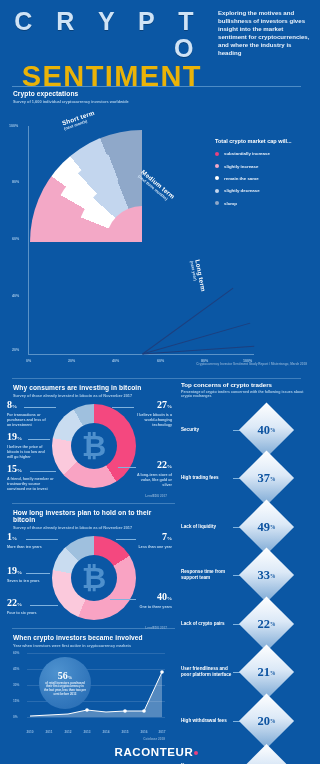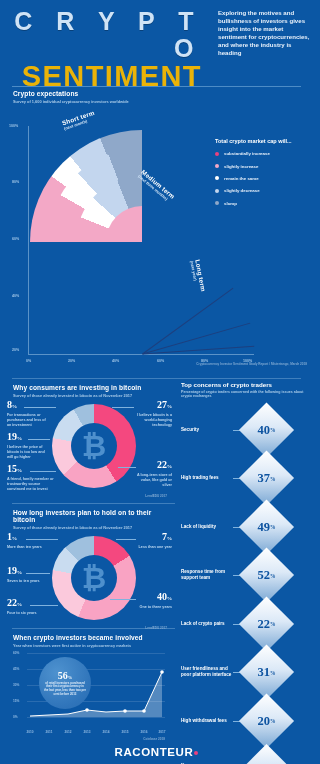--- a/index.html
+++ b/index.html
@@ -411,39 +411,39 @@
       <div class="dia-val">
           <span>49</span>
           <small>%</small>
         </div>
     </div>
     <div class="dia-row">
       <div class="dia-label">Response time from support team</div>
       <div class="dia-lead"></div>
       <div class="dia"></div>
       <div class="dia-val">
-          <span>52</span>
+          <span>33</span>
           <small>%</small>
         </div>
     </div>
     <div class="dia-row">
       <div class="dia-label">Lack of crypto pairs</div>
       <div class="dia-lead"></div>
       <div class="dia"></div>
       <div class="dia-val">
           <span>22</span>
           <small>%</small>
         </div>
     </div>
     <div class="dia-row">
       <div class="dia-label">User friendliness and poor platform interface</div>
       <div class="dia-lead"></div>
       <div class="dia"></div>
       <div class="dia-val">
-          <span>31</span>
+          <span>21</span>
           <small>%</small>
         </div>
     </div>
     <div class="dia-row">
       <div class="dia-label">High withdrawal fees</div>
       <div class="dia-lead"></div>
       <div class="dia"></div>
       <div class="dia-val">
           <span>20</span>
           <small>%</small>

